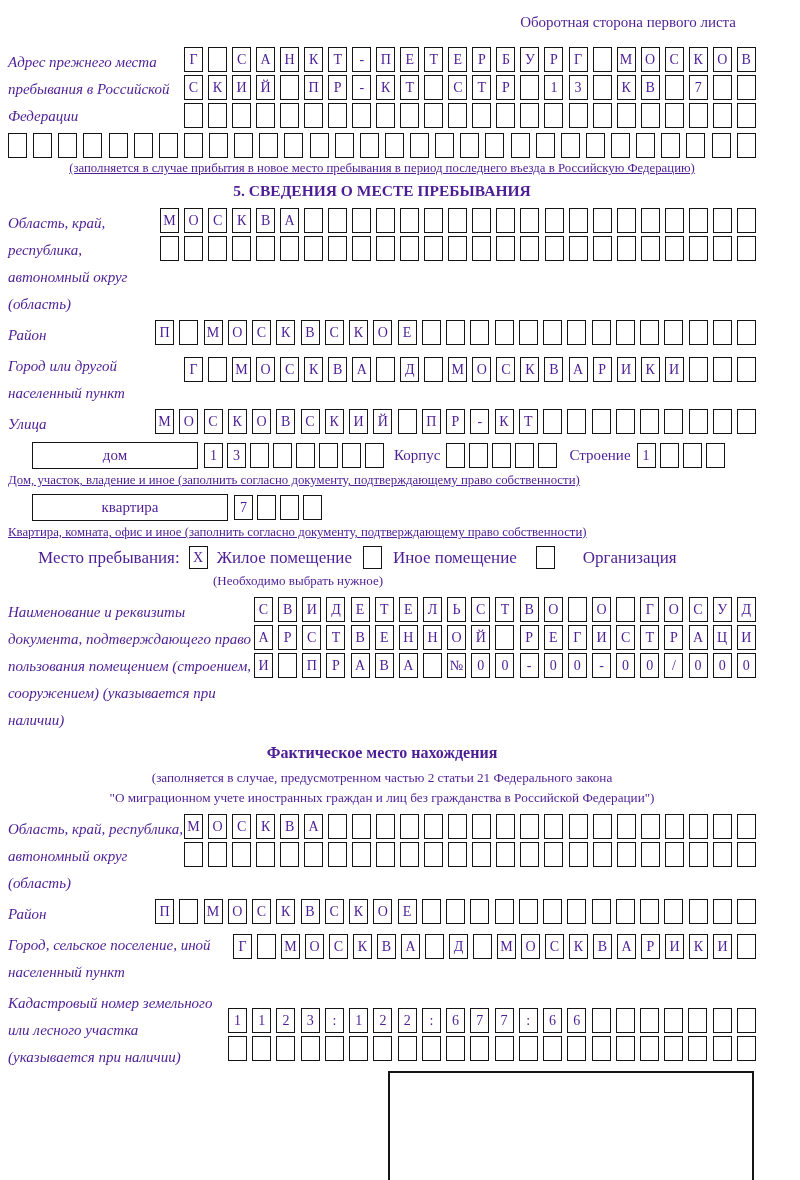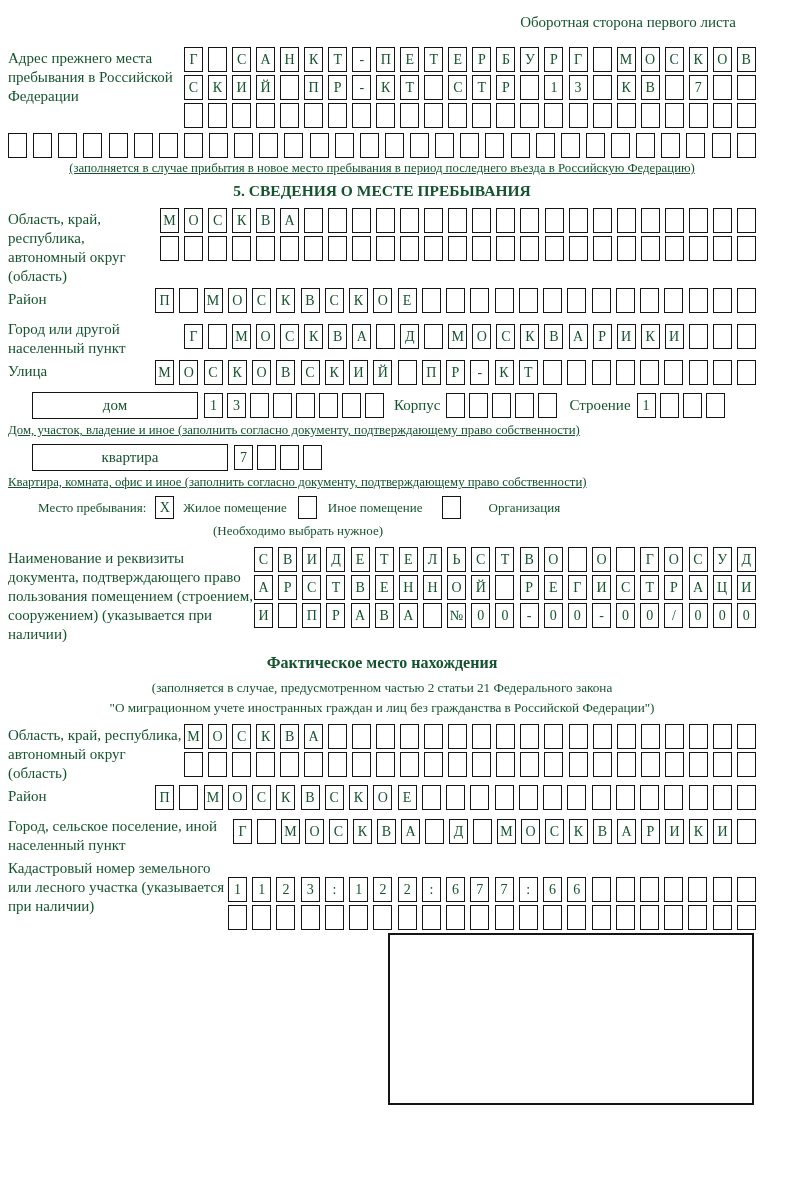--- a/index.html
+++ b/index.html
@@ -1,25 +1,25 @@
 <!DOCTYPE html>
 <html><head>
 <meta charset="utf-8">
 <style>
   * { margin:0; padding:0; box-sizing:border-box; }
   body { background:#fff; }
   .page {
     position:relative; width:800px; height:1180px;
     padding:14px 8px 0 8px; background:#fff; overflow:hidden;
-    font-family:"Liberation Serif", serif; color:#14532d;
+    font-family:"Liberation Serif", serif; color:#4c1d95;
   }
   .hdr { text-align:right; padding-right:56px; font-size:15px; margin-bottom:16px; }
 
   .frow { display:flex; width:748px; align-items:flex-start; }
-  .lbl { flex:none; font-size:15px; line-height:19px; padding-top:2px; }
+  .lbl { flex:none; font-size:15px; line-height:27px; padding-top:2px;font-style:italic; }
   .w176 { width:176px; } .w152 { width:152px; } .w147 { width:147px; }
   .w246 { width:246px; } .w225 { width:225px; } .w220 { width:220px; }
   .rows { flex:1; min-width:0; }
 
   .cells { display:flex; justify-content:space-between; margin-bottom:3px; }
   .cell {
     flex:none; width:19px; height:25px; border:1.6px solid #151515;
     display:flex; align-items:center; justify-content:center;
     font-size:14px; background:#fff;
   }
@@ -35,21 +35,21 @@
     border:1.6px solid #151515; height:27px; display:flex;
     align-items:center; justify-content:center; font-size:15px; background:#fff;
   }
   .box-dom { width:166px; } .box-kv { width:196px; }
   .small-lbl { font-size:15px; }
 
   .chk {
     width:19px; height:23px; border:1.6px solid #151515; display:flex;
     align-items:center; justify-content:center; font-size:14px; background:#fff; flex:none;
   }
-  .opt { font-size:13px; }
+  .opt { font-size:17px; }
 
   .note { font-size:13px; margin:2px 0 8px 205px; }
 
   .fact-title { text-align:center; font-weight:bold; font-size:16px; margin:10px 0 6px 0; width:748px; }
   .fact-cap { text-align:center; font-size:13.2px; width:748px; line-height:20px; }
 
   .stamp-box {
     margin-left:380px; width:366px; height:172px; border:2px solid #151515; background:#fff;
   }
   .stamp-caption {

